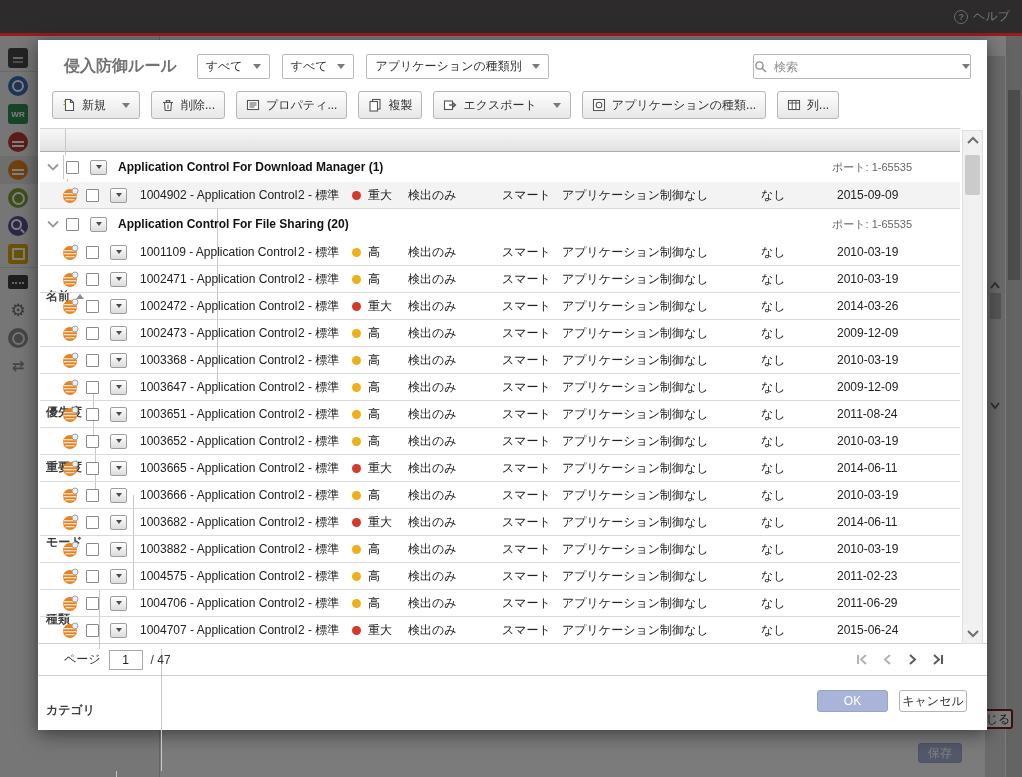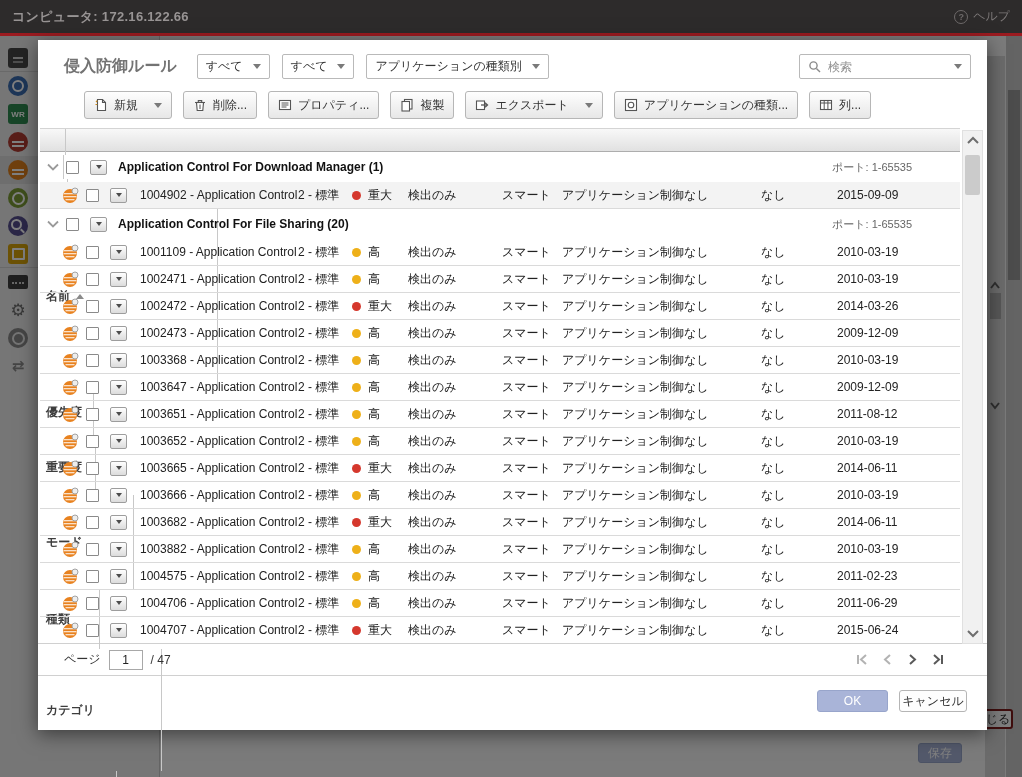--- a/index.html
+++ b/index.html
@@ -68,27 +68,27 @@
   
   .modal{position:absolute;left:38px;top:40px;width:949px;height:690px;background:#fff;z-index:6;
     box-shadow:0 4px 18px rgba(0,0,0,0.5);}
   .dlg-header{display:flex;align-items:center;padding:13px 16px 8px 26px;height:48px;}
   .dlg-title{font-size:16px;font-weight:bold;color:#737373;margin-right:20px;white-space:nowrap;}
   .select{display:flex;align-items:center;justify-content:space-between;height:25px;border:1px solid #b9b9b9;
     background:#fff;border-radius:2px;font-size:12px;color:#333;padding:0 8px;margin-right:12px;cursor:pointer;}
   .caret{width:0;height:0;border-left:4px solid transparent;border-right:4px solid transparent;
     border-top:5px solid #7a7a7a;margin-left:10px;flex:0 0 auto;}
   .hspacer{flex:1;}
-  .searchbox{display:flex;align-items:center;width:172px;height:25px;border:1px solid #b9b9b9;border-radius:2px;
-    background:#fff;padding:0 8px;}
+  .searchbox{display:flex;align-items:center;width:218px;height:25px;border:1px solid #b9b9b9;border-radius:2px;
+    background:#fff;padding:0 0;}
   .searchbox input{border:none;outline:none;flex:1;font-size:12px;color:#444;min-width:0;
     font-family:"Liberation Sans","DejaVu Sans",sans-serif;}
   .searchbox input::placeholder{color:#8f8f8f;}
 
-  .toolbar{display:flex;align-items:center;padding:4px 12px 8px 14px;gap:11px;height:38px;margin-left:32px;}
+  .toolbar{display:flex;align-items:center;padding:4px 12px 8px 14px;gap:11px;height:38px;}
   .tbtn{display:flex;align-items:center;gap:6px;height:28px;padding:0 9px;font-size:12px;color:#333;
     background:linear-gradient(#fefefe,#e7e7e7);border:1px solid #b6b6b6;border-radius:3px;cursor:pointer;
     font-family:"Liberation Sans","DejaVu Sans",sans-serif;white-space:nowrap;}
   .tbtn svg{flex:0 0 auto;}
 
   
   .thead{display:flex;margin:2px 2px 0 2px;height:24px;background:linear-gradient(#f8f8f8,#e1e1e1);
     border-top:1px solid #d4d4d4;border-bottom:1px solid #adadad;font-size:12px;font-weight:bold;color:#3d3d3d;
     width:920px;flex-direction:column;}
   .th{display:flex;align-items:center;padding-left:6px;border-right:1px solid #c8c8c8;height:100%;}
@@ -152,21 +152,20 @@
     font-family:"Liberation Sans","DejaVu Sans",sans-serif;}
   .btn-ok{width:71px;background:#a9b4d8;border:1px solid #98a5cb;color:#fff;}
   .btn-cancel{width:68px;background:#fdfdfd;border:1px solid #b5b5b5;color:#333;}
 </style>
 </head>
 <body>
 
 <div class="app">
 
   <div class="topbar">
-    <span class="title">コンピュータ: 172.16.122.66</span>
     <span class="spacer"></span>
     <span class="help">
       <span class="qmark">?</span>
       <span>ヘルプ</span>
     </span>
   </div>
 
   <div class="underlay">
     <div class="sidebar">
       <div>
@@ -594,21 +593,21 @@
     <span class="cell w-pri">2 - 標準</span>
     <span class="cell w-sev">
       <span class="sev-dot" style="background: rgb(238, 176, 25);"></span>
       <span>高</span>
     </span>
     <span class="cell w-mode">検出のみ</span>
     <span class="cell w-type">スマート</span>
     <span class="cell w-cat">アプリケーション制御</span>
     <span class="cell w-cve">なし</span>
     <span class="cell w-cvss">なし</span>
-    <span class="cell w-upd">2011-08-12</span>
+    <span class="cell w-upd">2011-08-24</span>
   </div>
         <div class="trow data-row">
     <span class="cell d-indent"></span>
     <span class="cell d-icon">
       <svg width="17" height="17">
               <circle cx="8" cy="9" r="7" fill="#e8821f"></circle>
               <path d="M2 6.8 h12 M1.5 9.8 h13 M3.5 12.8 h9" stroke="#fff" stroke-width="1.1" fill="none"></path>
               <circle cx="13" cy="4" r="3" fill="#ededed" stroke="#9a9a9a" stroke-width="0.9"></circle>
             </svg>
     </span>

